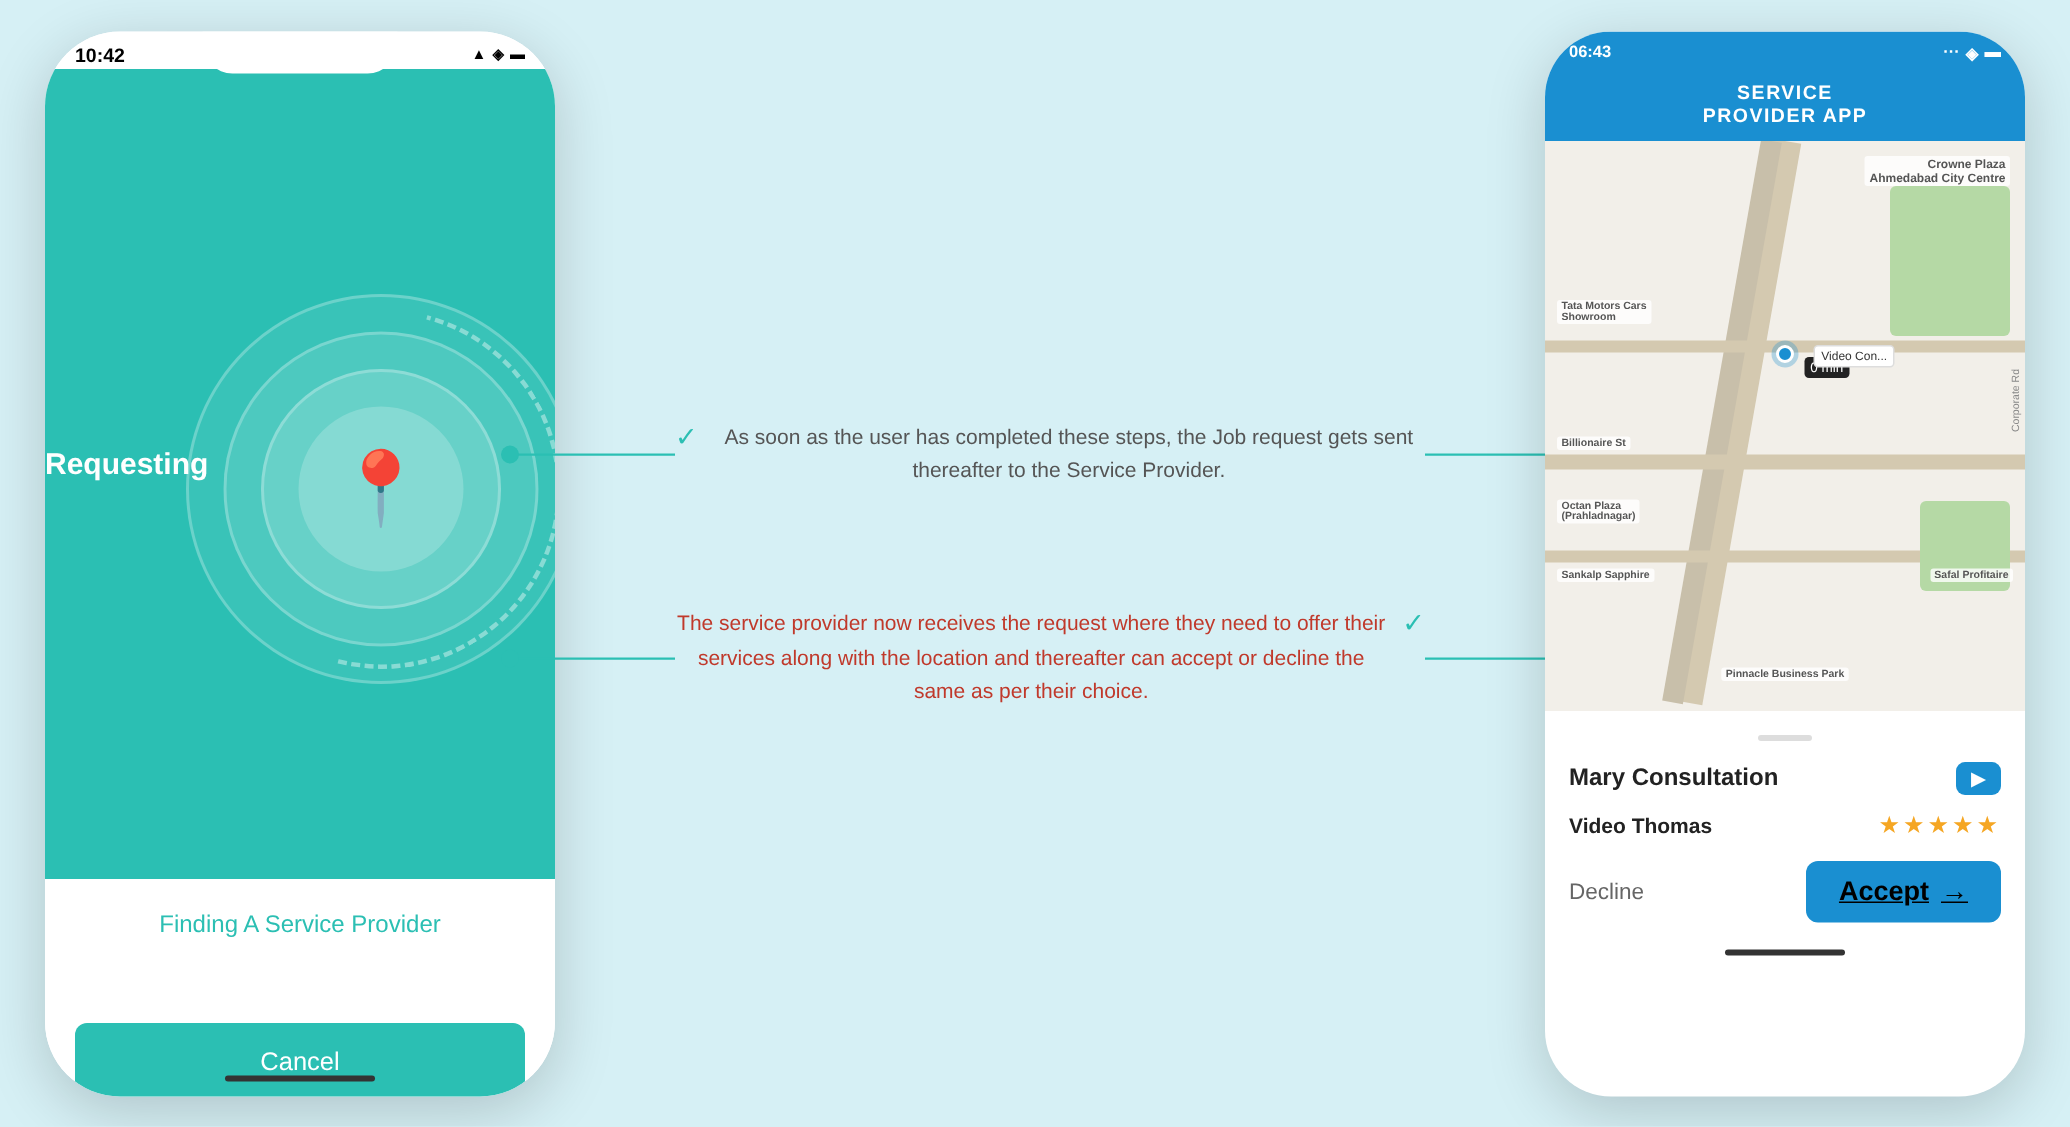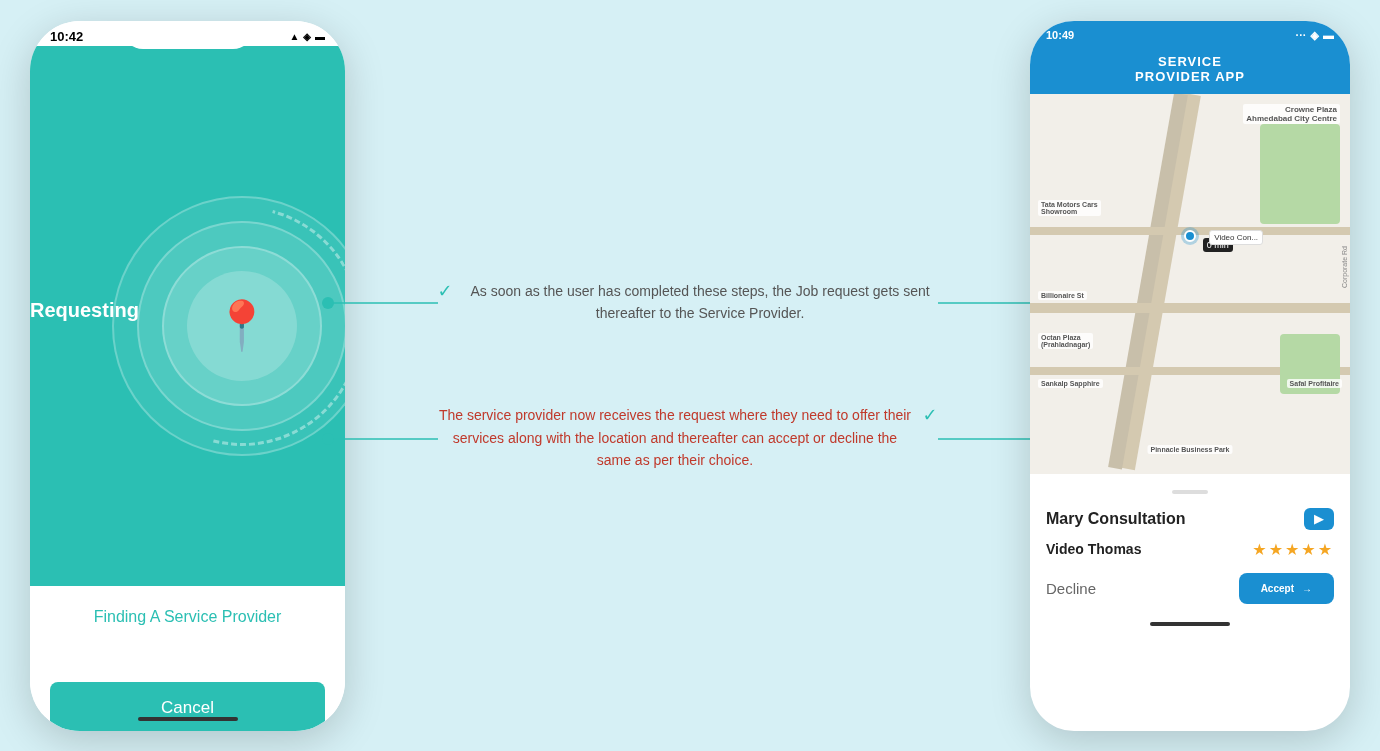--- a/index.html
+++ b/index.html
@@ -10,21 +10,21 @@
       font-family: -apple-system, BlinkMacSystemFont, 'Segoe UI', sans-serif;
       overflow: hidden;
       display: flex;
       align-items: center;
       justify-content: space-between;
       padding: 20px 30px;
     }
 
     
     .phone-left {
-      width: 315px;
+      width: 340px;
       height: 710px;
       background: #fff;
       border-radius: 50px;
       box-shadow: 0 10px 40px rgba(0,0,0,0.18);
       overflow: hidden;
       position: relative;
       flex-shrink: 0;
     }
     .phone-notch-left {
       position: absolute;
@@ -373,30 +373,31 @@
     }
     .decline-btn {
       color: #666;
       font-size: 15px;
       background: none;
       border: none;
       cursor: pointer;
     }
     .accept-btn {
       background: #1a8fd1;
-      color: #ffffff;
+      color: #000000;
       border: none;
       border-radius: 8px;
       padding: 10px 22px;
-      font-size: 10px;
+      font-size: 18px;
       font-weight: 600;
       cursor: pointer;
       display: flex;
       align-items: center;
       gap: 8px;
+      text-decoration: underline;
     }
     .phone-home-bar-right {
       width: 80px; height: 4px;
       background: #333;
       border-radius: 2px;
       margin: 8px auto 0 auto;
     }
   </style>
 </head>
 <body>
@@ -463,21 +464,21 @@
 
     <svg style="position:absolute; left:-120px; top:50%; width:120px; height:2px; overflow:visible;">
       <line x1="10" y1="1" x2="120" y2="1" stroke="#2bbfb3" stroke-width="1.5"></line>
       <circle cx="10" cy="1" r="6" fill="#2bbfb3"></circle>
     </svg>
   </div>
 </div>
 
 <div class="phone-right">
   <div class="phone-status-right">
-    <span>10:49</span>
+    <span>06:43</span>
     <span style="display:flex;gap:4px;align-items:center;">
       <span>···</span>
       <span>◈</span>
       <span>▬</span>
     </span>
   </div>
   <div class="phone-header-right">
     <span>SERVICE<br>PROVIDER APP</span>
   </div>
   <div class="map-area">

